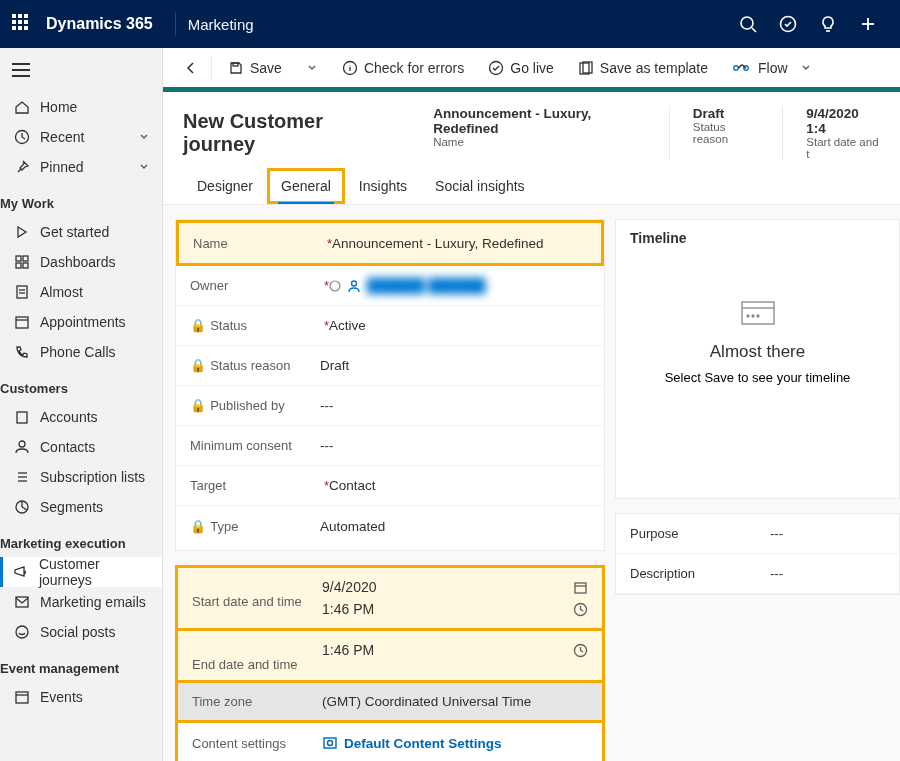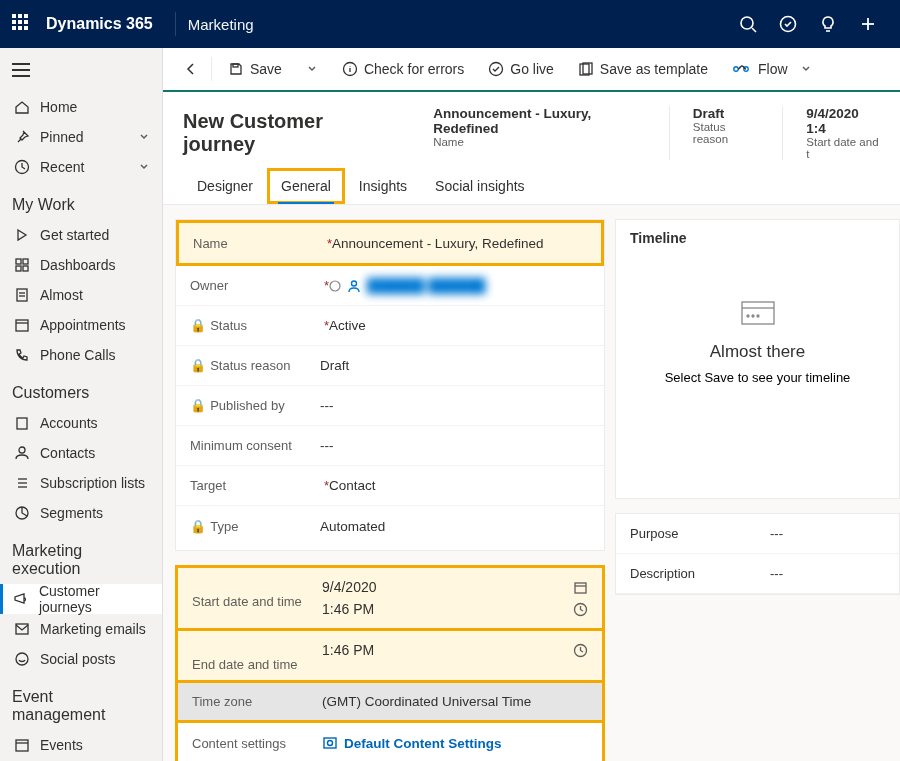--- a/index.html
+++ b/index.html
@@ -16,25 +16,25 @@
   .topbar .ticon svg { stroke:#fff; }
   
   .shell { display:flex; height:713px; }
   .sidebar { width:163px; background:#f3f2f1; border-right:1px solid #e1dfdd; height:100%; font-size:14px; overflow:hidden; }
   .sb-header { height:44px; display:flex; align-items:center; padding:0 12px;}
   .hamburger { width:18px; height:14px; cursor:pointer; display:flex; flex-direction:column; justify-content:space-between;}
   .hamburger span{height:1.8px; background:#323130; width:100%;}
   .sb-item { display:flex; align-items:center; padding:0 12px; height:30px; cursor:pointer; color:#323130;}
   .sb-item .i { width:20px; display:flex; justify-content:center; margin-right:8px;}
   .sb-item .chev { margin-left:auto; }
-  .sb-sec { font-weight:400; color:#323130; padding:14px 12px 6px; font-size:16px;}
+  .sb-sec { font-weight:700; color:#323130; padding:14px 0 6px; font-size:13px;}
   .sb-item.active { background:#fff; border-left:3px solid #0078d4; padding-left:9px;}
   
   .content { flex:1; display:flex; flex-direction:column; height:100%;}
-  .cmdbar { height:44px; display:flex; align-items:center; border-bottom:2px solid #0f766e; padding:0 10px; gap:4px;}
+  .cmdbar { height:44px; display:flex; align-items:center; border-bottom:5px solid #0f766e; padding:0 10px; gap:4px;}
   .cmdbar .btn { display:flex; align-items:center; gap:6px; padding:0 10px; height:32px; cursor:pointer; border-radius:2px; color:#323130;}
   .cmdbar .ico{display:flex; align-items:center;}
   .cmdbar .sep{width:1px; height:24px; background:#edebe9; margin:0 2px;}
   .cmdbar .back{width:32px; justify-content:center;}
   .chevd{display:inline-flex;}
   
   .rec-head { display:flex; align-items:flex-start; padding:14px 20px 8px; gap:23px;}
   .rec-head h1 { font-size:20px; font-weight:600; margin-top:4px;}
   .rec-head .meta { text-align:left;}
   .rec-head .meta .v{font-weight:600; font-size:13.5px;}
@@ -138,38 +138,38 @@
         <span class="i">
           <svg width="16" height="16" fill="none" stroke="#323130" stroke-width="1.3">
             <path d="M2 8l6-5 6 5v6H2z"></path>
           </svg>
         </span>
         <span>Home</span>
       </div>
     <div class="sb-item">
         <span class="i">
           <svg width="16" height="16" fill="none" stroke="#323130" stroke-width="1.3">
-            <path d="M9 2l5 5-3 1-3 3-1-1-3 3 3-3-1-1 3-3 1-3z"></path>
-          </svg>
-        </span>
-        <span>Pinned</span>
+            <circle cx="8" cy="8" r="6.5"></circle>
+            <path d="M8 4v4l3 2"></path>
+          </svg>
+        </span>
+        <span>Recent</span>
         <span class="chev">
           <svg width="12" height="12" fill="none" stroke="#605e5c" stroke-width="1.5">
             <path d="M3 4l3 3 3-3"></path>
           </svg>
         </span>
       </div>
     <div class="sb-item">
         <span class="i">
           <svg width="16" height="16" fill="none" stroke="#323130" stroke-width="1.3">
-            <circle cx="8" cy="8" r="6.5"></circle>
-            <path d="M8 4v4l3 2"></path>
-          </svg>
-        </span>
-        <span>Recent</span>
+            <path d="M9 2l5 5-3 1-3 3-1-1-3 3 3-3-1-1 3-3 1-3z"></path>
+          </svg>
+        </span>
+        <span>Pinned</span>
         <span class="chev">
           <svg width="12" height="12" fill="none" stroke="#605e5c" stroke-width="1.5">
             <path d="M3 4l3 3 3-3"></path>
           </svg>
         </span>
       </div>
 
     <div class="sb-sec">My Work</div>
     <div class="sb-item">
         <span class="i">

